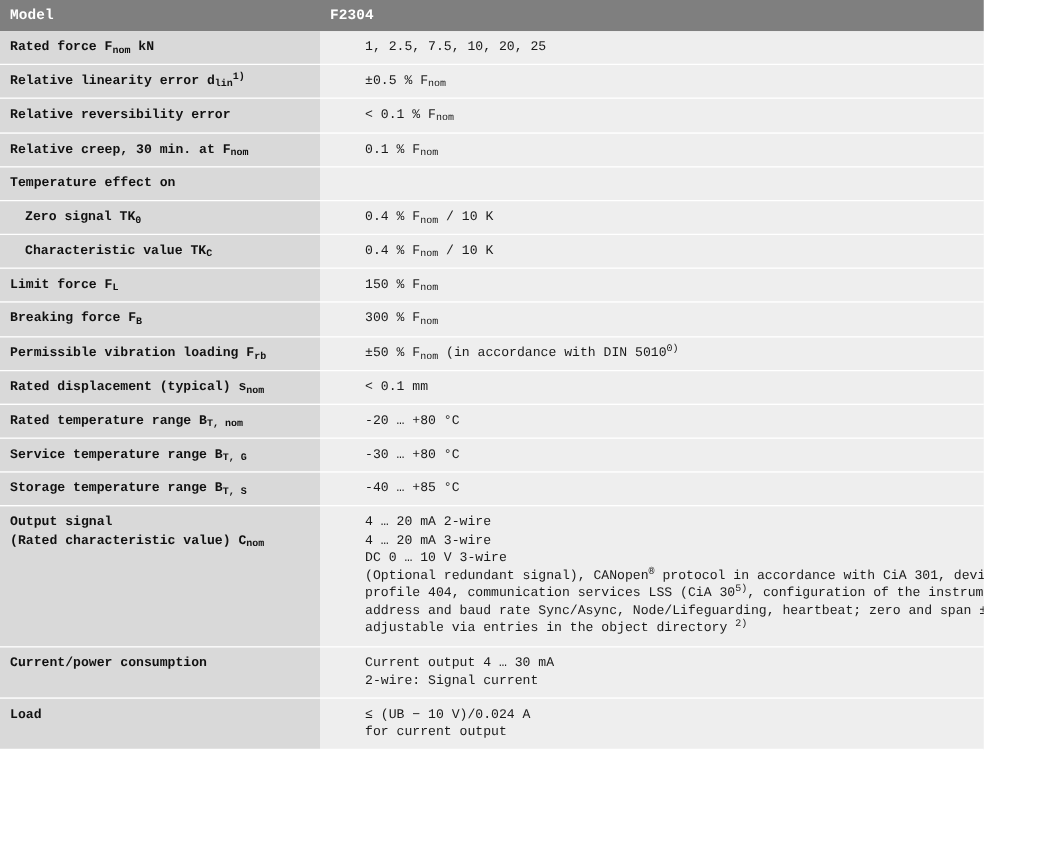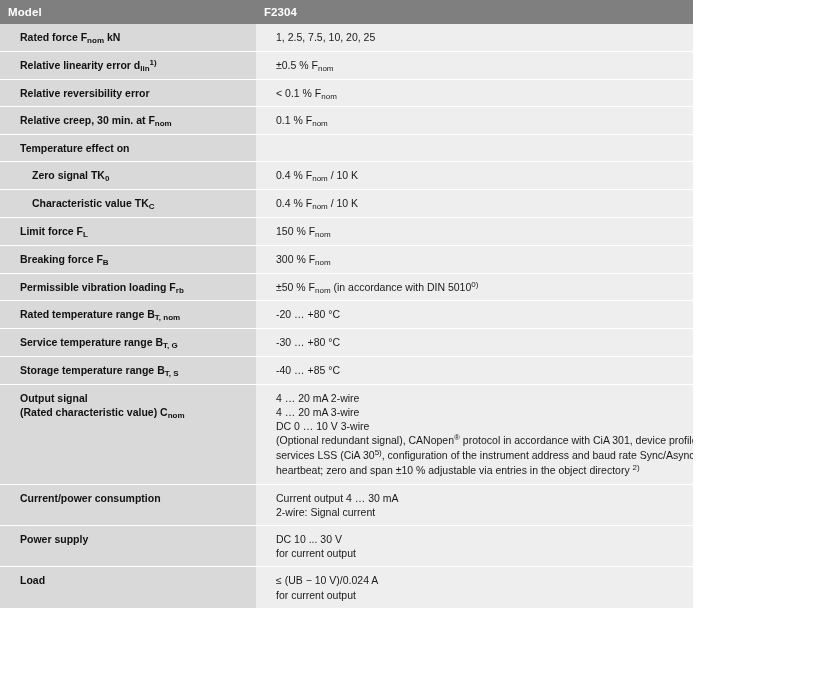--- a/index.html
+++ b/index.html
@@ -5,25 +5,26 @@
   html, body {
     margin: 0;
     padding: 0;
     background: #ffffff;
   }
   body {
     font-family: "Liberation Sans", sans-serif;
     -webkit-font-smoothing: antialiased;
   }
   #sheet {
-    width: 693px;
+    width: 787px;
     height: 681px;
     position: relative;
     overflow: hidden;
     background: #ffffff;
+    font-family: Liberation Mono, monospace;
   }
   table.spec {
     border-collapse: collapse;
     width: 839px;
     table-layout: fixed;
   }
   table.spec col.c1 { width: 256px; }
   table.spec col.c2 { width: 583px; }
 
   table.spec tr.header-row th {
@@ -34,21 +35,21 @@
     text-align: left;
     padding: 6px 8px 6px 8px;
     border: none;
     vertical-align: middle;
     letter-spacing: 0.1px;
   }
   table.spec td {
     font-size: 10.5px;
     color: #1a1a1a;
     vertical-align: top;
-    padding: 6px 8px 6px 20px;
+    padding: 6px 8px 6px 8px;
     border-bottom: 1px solid #ffffff;
     line-height: 1.35;
   }
   table.spec td.label {
     background: #d9d9d9;
     font-weight: bold;
     color: #111111;
   }
   table.spec td.value {
     background: #eeeeee;
@@ -64,21 +65,21 @@
     vertical-align: baseline;
     position: relative;
     top: 2px;
   }
   sup {
     font-size: 8px;
     vertical-align: baseline;
     position: relative;
     top: -4px;
   }
-  .val-line { display: block; }
+  .val-line { display: block; margin-left: 28px; }
 </style>
 </head>
 <body>
 
 <div id="sheet">
   <table class="spec">
     <colgroup>
         <col class="c1">
         <col class="c2">
       </colgroup>
@@ -141,20 +142,26 @@
             <span class="val-line">300 % F<sub>nom</sub></span>
           </td>
         </tr>
         <tr>
           <td class="label"><span>Permissible vibration loading F<sub>rb</sub></span></td>
           <td class="value">
             <span class="val-line">±50 % F<sub>nom</sub> (in accordance with DIN 5010<sup>0)</sup></span>
           </td>
         </tr>
         <tr>
+          <td class="label"><span>Rated displacement (typical) s<sub>nom</sub></span></td>
+          <td class="value">
+            <span class="val-line">&lt; 0.1 mm</span>
+          </td>
+        </tr>
+        <tr>
           <td class="label"><span>Rated temperature range B<sub>T, nom</sub></span></td>
           <td class="value">
             <span class="val-line">-20 … +80 °C</span>
           </td>
         </tr>
         <tr>
           <td class="label"><span>Service temperature range B<sub>T, G</sub></span></td>
           <td class="value">
             <span class="val-line">-30 … +80 °C</span>
           </td>
@@ -172,27 +179,20 @@
             <span class="val-line">4 … 20 mA 3-wire</span>
             <span class="val-line">DC 0 … 10 V 3-wire</span>
             <span class="val-line">(Optional redundant signal), CANopen<sup>®</sup> protocol in accordance with CiA 301, device profile 404, communication services LSS (CiA 30<sup>5)</sup>, configuration of the instrument address and baud rate Sync/Async, Node/Lifeguarding, heartbeat; zero and span ±10 % adjustable via entries in the object directory <sup>2)</sup></span>
           </td>
         </tr>
         <tr>
           <td class="label"><span>Current/power consumption</span></td>
           <td class="value">
             <span class="val-line">Current output 4 … 30 mA</span>
             <span class="val-line">2-wire: Signal current</span>
-          </td>
-        </tr>
-        <tr>
-          <td class="label"><span>Power supply</span></td>
-          <td class="value">
-            <span class="val-line">DC 10 ... 30 V</span>
-            <span class="val-line">for current output</span>
           </td>
         </tr>
         <tr>
           <td class="label"><span>Load</span></td>
           <td class="value">
             <span class="val-line">≤ (UB − 10 V)/0.024 A</span>
             <span class="val-line">for current output</span>
           </td>
         </tr>
       </tbody>

